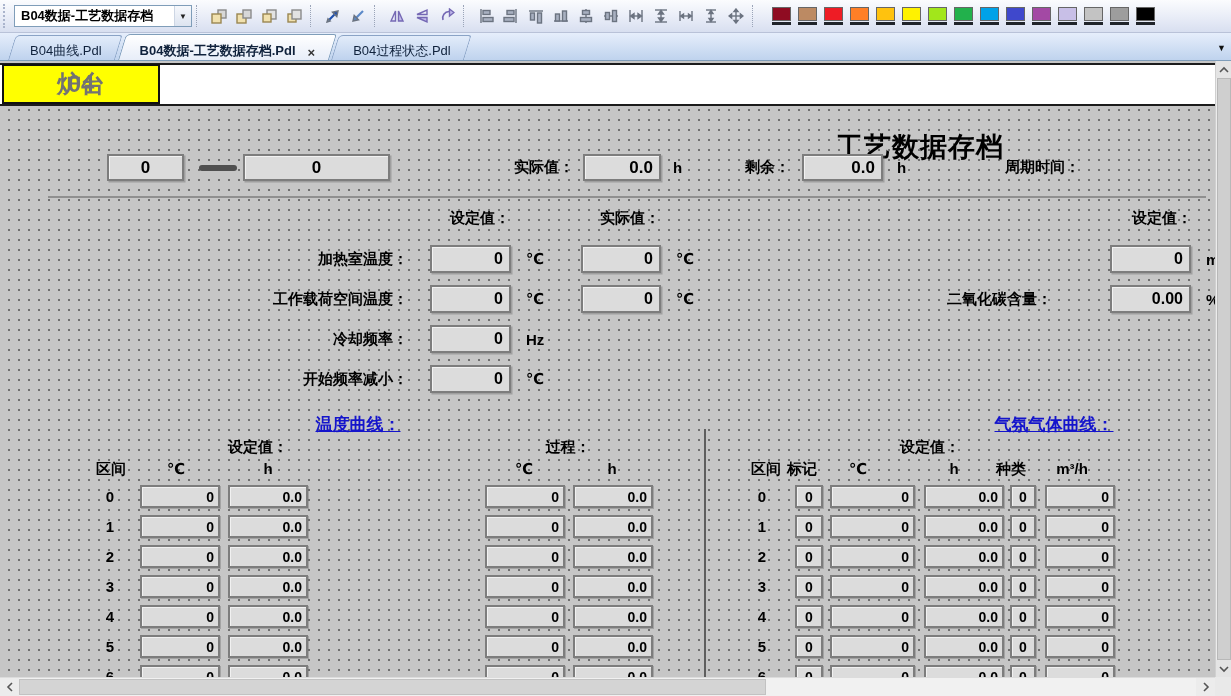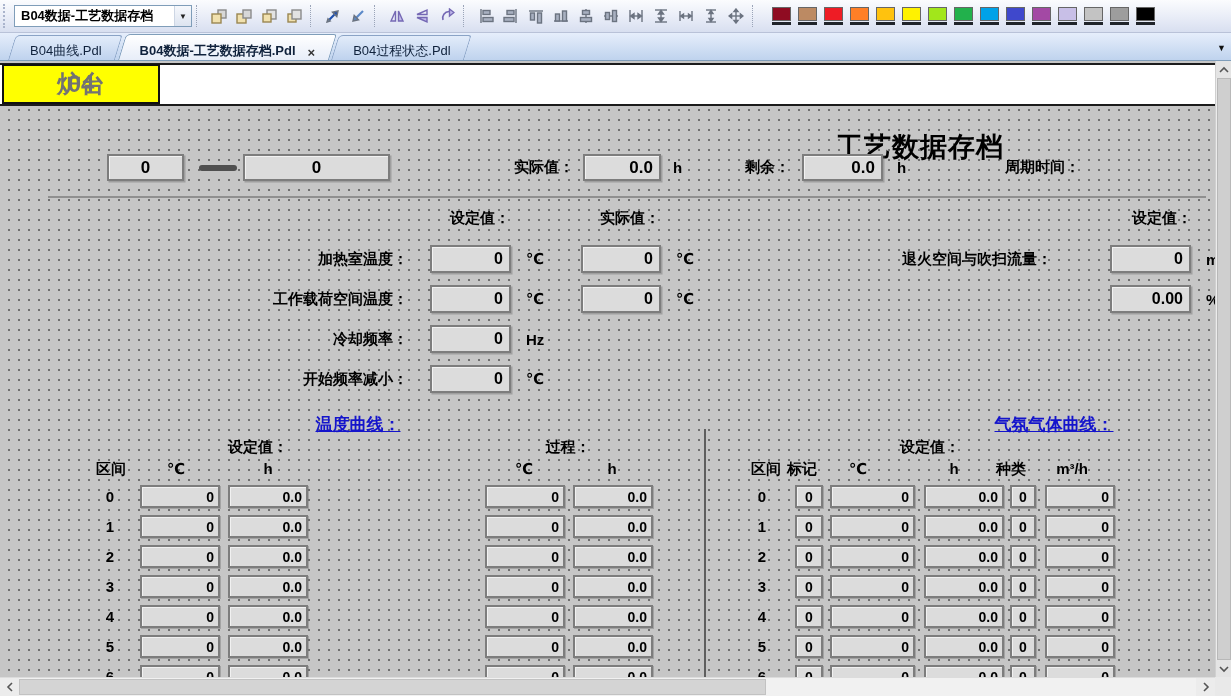--- a/index.html
+++ b/index.html
@@ -365,24 +365,24 @@
   <div class="lab" style="left:676px;top:224px;width:40px;height:28px;">℃</div>
 
   <div class="lab r" style="left:120px;top:264px;width:288px;height:28px;">冷却频率：</div>
   <div class="vbox" style="left:430px;top:264px;width:81px;">0</div>
   <div class="lab" style="left:526px;top:264px;width:40px;height:28px;">Hz</div>
 
   <div class="lab r" style="left:120px;top:304px;width:288px;height:28px;">开始频率减小：</div>
   <div class="vbox" style="left:430px;top:304px;width:81px;">0</div>
   <div class="lab" style="left:526px;top:304px;width:40px;height:28px;">℃</div>
 
-  <div class="lab r" style="left:845px;top:184px;width:207px;height:28px;">退火空间与吹扫流量：</div>
   <div class="vbox" style="left:1110px;top:184px;width:81px;">0</div>
   <div class="lab" style="left:1206px;top:184px;width:44px;height:28px;">m³/h</div>
 
+  <div class="lab r" style="left:845px;top:224px;width:207px;height:28px;">二氧化碳含量：</div>
   <div class="vbox" style="left:1110px;top:224px;width:81px;">0.00</div>
   <div class="lab" style="left:1206px;top:224px;width:30px;height:28px;">%</div>
 
   <div class="curvelink" style="left:278px;top:352px;width:160px;">温度曲线：</div>
   <div class="lab c" style="left:208px;top:376px;width:100px;height:20px;">设定值：</div>
   <div class="lab c" style="left:520px;top:376px;width:96px;height:20px;">过程：</div>
   <div class="colhead" style="left:86px;top:399px;width:50px;">区间</div>
   <div class="colhead" style="left:150px;top:399px;width:52px;">℃</div>
   <div class="colhead" style="left:243px;top:399px;width:50px;">h</div>
   <div class="colhead" style="left:498px;top:399px;width:52px;">℃</div>

